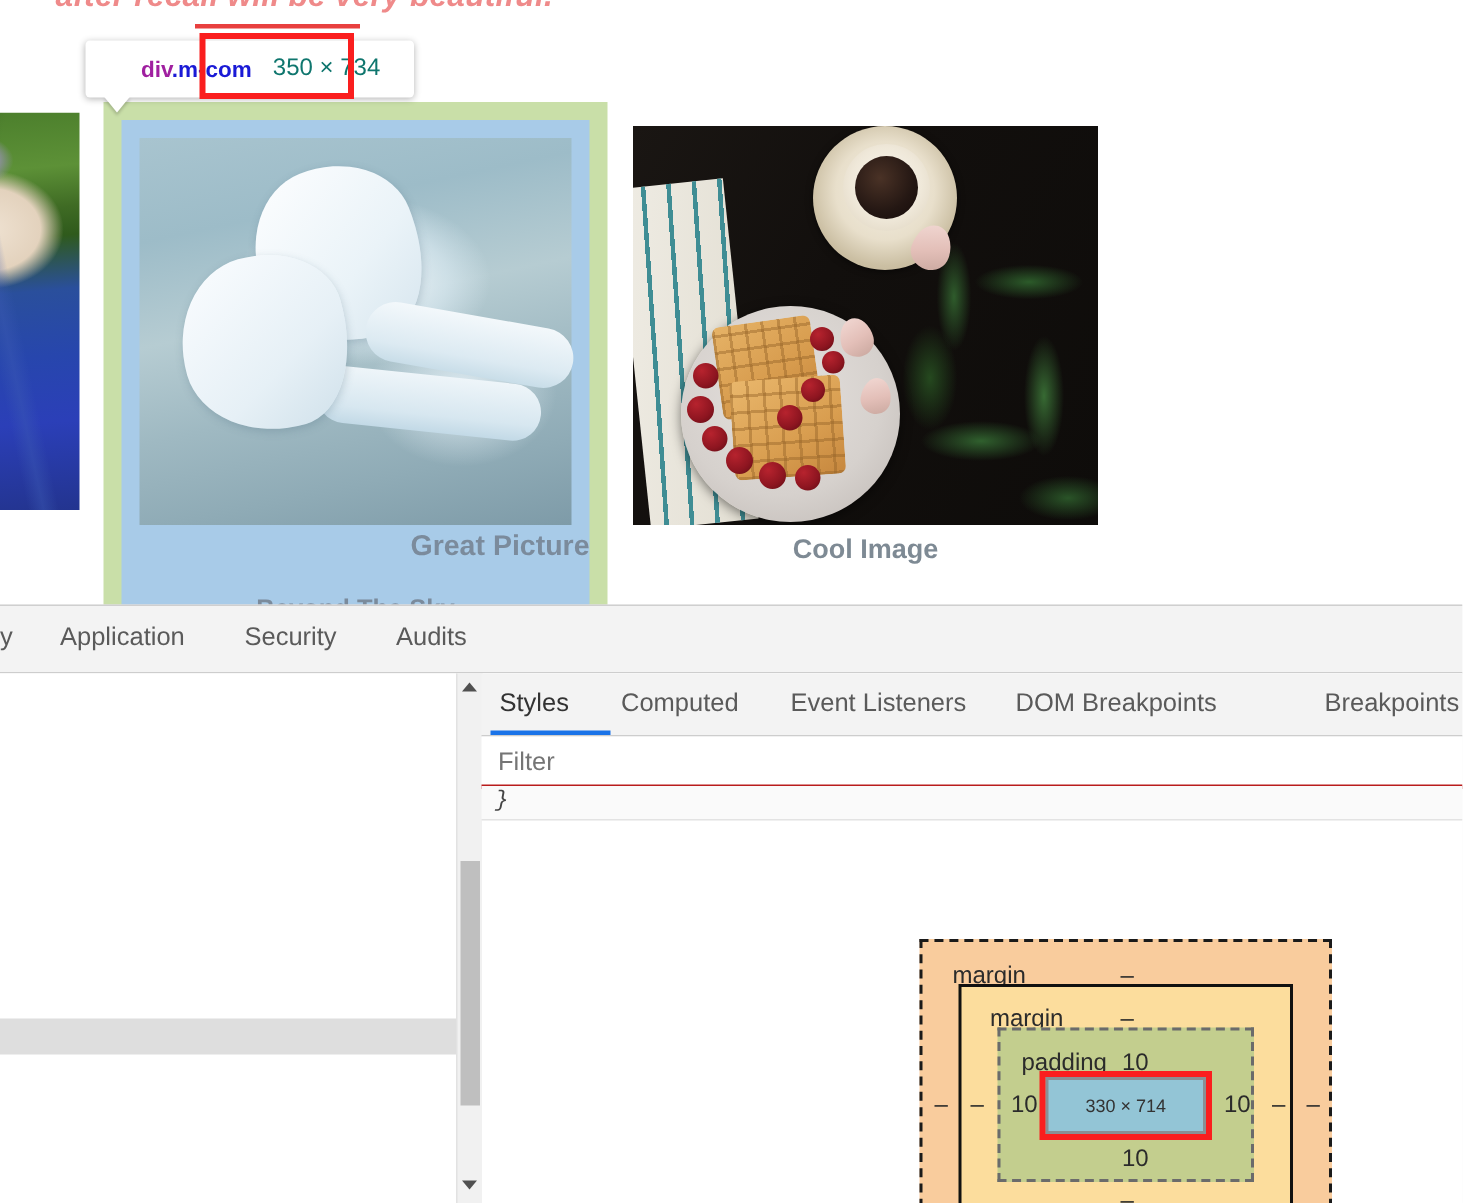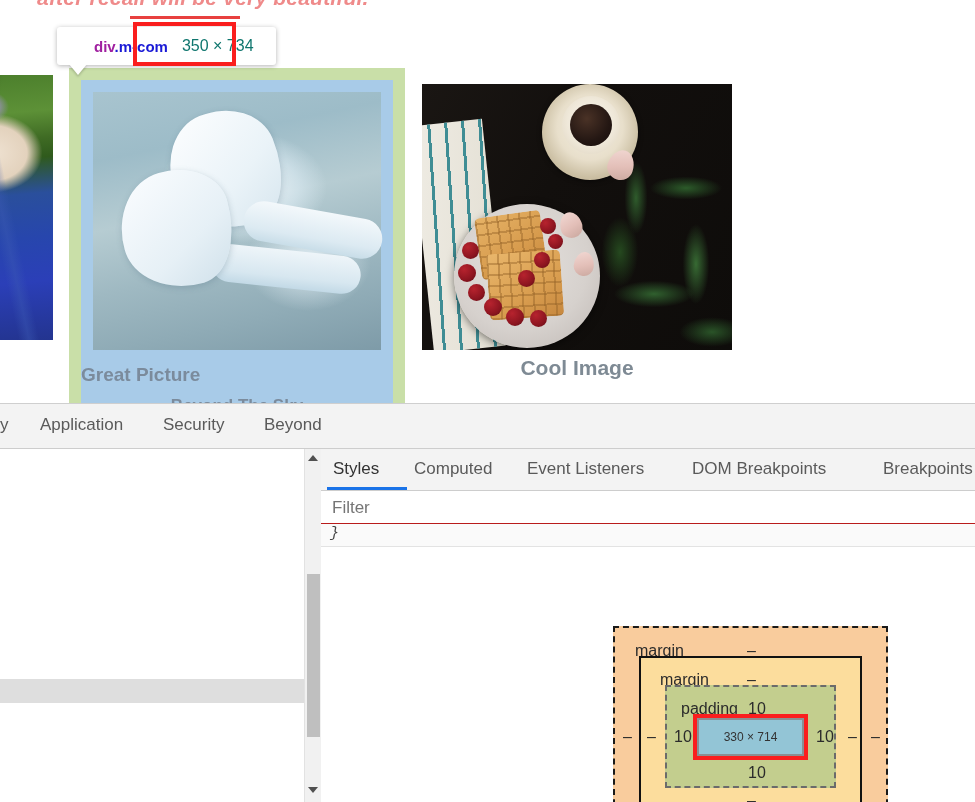--- a/index.html
+++ b/index.html
@@ -72,21 +72,21 @@
     position:absolute;left:150px;top:118px;width:140px;height:40px;
     border-radius:20px;transform:rotate(10deg);
     background:linear-gradient(180deg,#f3f8fb 0%,#dceaf2 70%,#c8dde8 100%);
   }
   .leg2{
     position:absolute;left:118px;top:158px;width:150px;height:38px;
     border-radius:19px;transform:rotate(6deg);
     background:linear-gradient(180deg,#eef5f9 0%,#d7e7f0 70%,#c2d9e6 100%);
   }
   .card-title{
-    position:absolute;left:0;right:0;top:284px;text-align:left;
+    position:absolute;left:0;right:0;top:274px;text-align:right;
     font-size:19px;font-weight:bold;color:#7b8b9c;
   }
   .card-sub{
     position:absolute;left:0;right:0;top:316px;text-align:center;
     font-size:17px;font-weight:bold;color:#7b8b9c;
     height:20px;overflow:hidden;
   }
 
   
   .card-2{position:absolute;left:422px;top:84px;width:310px;height:310px;}
@@ -131,21 +131,21 @@
       radial-gradient(ellipse 16px 50px at 36px 54px, #2f5c2c 0%, rgba(47,92,44,0) 72%),
       radial-gradient(ellipse 50px 16px at 86px 44px, #2c5b2a 0%, rgba(44,91,42,0) 72%),
       radial-gradient(ellipse 18px 54px at 96px 120px, #376a33 0%, rgba(55,106,51,0) 74%),
       radial-gradient(ellipse 54px 18px at 54px 150px, #30602e 0%, rgba(48,96,46,0) 74%),
       radial-gradient(ellipse 44px 20px at 112px 188px, #2a5428 0%, rgba(42,84,40,0) 74%),
       radial-gradient(ellipse 24px 46px at 20px 108px, #25491f 0%, rgba(37,73,31,0) 76%);}
   .bud{border-radius:50% 50% 48% 52%/60% 60% 40% 40%;
     background:linear-gradient(160deg,#f2d9d4 0%,#e3bfb8 55%,#c9a79e 100%);}
   .card-2-title{
     position:absolute;left:0;right:0;top:272px;text-align:center;
-    font-size:21px;font-weight:bold;color:#7e8a94;
+    font-size:18px;font-weight:bold;color:#7e8a94;
   }
 
   
   .devtools{position:absolute;left:0;top:403px;width:975px;height:399px;background:#f3f3f3;}
   .dt-top-border{position:absolute;left:0;top:0;width:975px;height:1px;background:#cfcfcf;}
 
   .dt-tabbar{
     position:absolute;left:0;top:1px;width:975px;height:44px;
     background:#f3f3f3;border-bottom:1px solid #cdcdcd;
   }
@@ -298,21 +298,21 @@
 
   </div>
 
   <div class="devtools">
     <div class="dt-top-border"></div>
 
     <div class="dt-tabbar">
       <div class="dt-tab" style="left:0px;">y</div>
       <div class="dt-tab" style="left:40px;">Application</div>
       <div class="dt-tab" style="left:163px;">Security</div>
-      <div class="dt-tab" style="left:264px;">Beyond</div>
+      <div class="dt-tab" style="left:264px;">Audits</div>
     </div>
 
     <div class="dt-body">
 
       <div class="dom-pane">
         <div class="dom-selected-row"></div>
       </div>
 
       <div class="dom-scroll">
         <div class="sb-arrow sb-arrow-up">
@@ -323,21 +323,21 @@
             <i></i>
           </div>
       </div>
 
       <div class="styles-pane">
 
         <div class="styles-tabbar">
           <div class="st-tab active" style="left:12px;">Styles</div>
           <div class="st-tab" style="left:93px;">Computed</div>
           <div class="st-tab" style="left:206px;">Event Listeners</div>
-          <div class="st-tab" style="left:371px;">DOM Breakpoints</div>
+          <div class="st-tab" style="left:356px;">DOM Breakpoints</div>
           <div class="st-tab" style="left:562px;">Breakpoints</div>
 
           <div class="st-tab-underline" style="left:6px;width:80px;"></div>
         </div>
 
         <div class="filter-row">
           <input class="filter-input" type="text" placeholder="Filter" style="">
         </div>
 
         <div class="rule-row">

